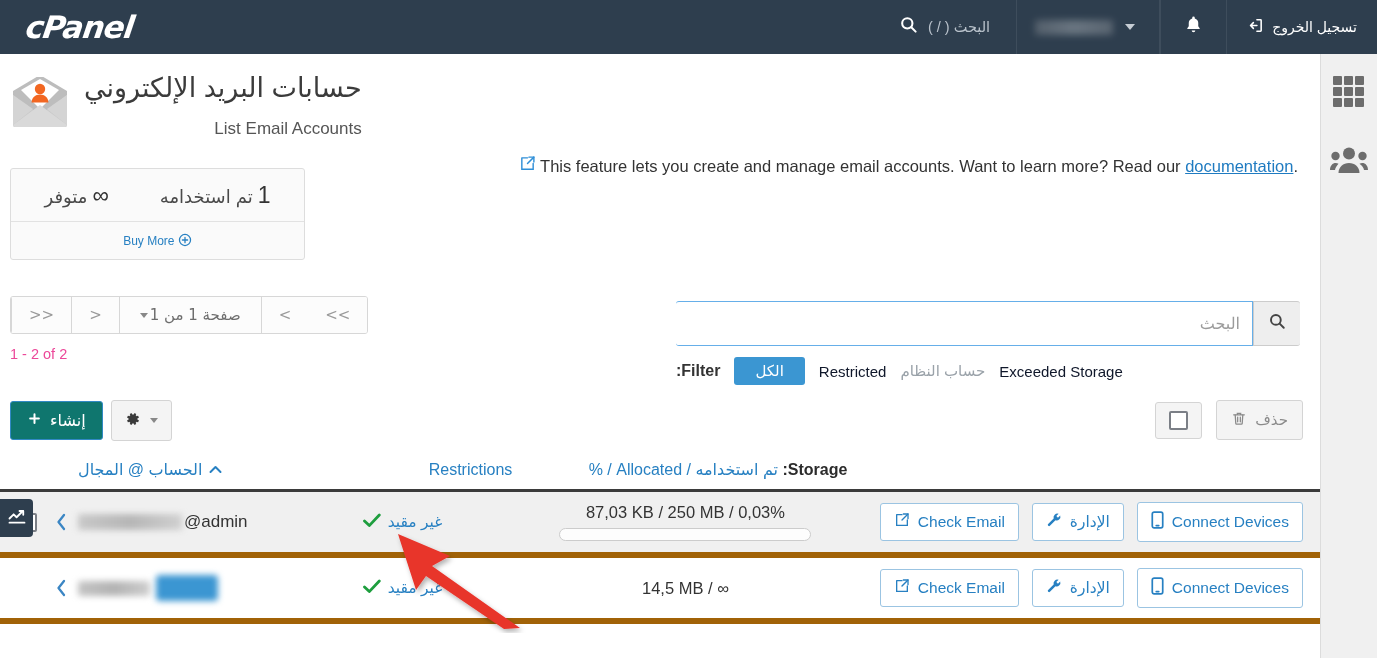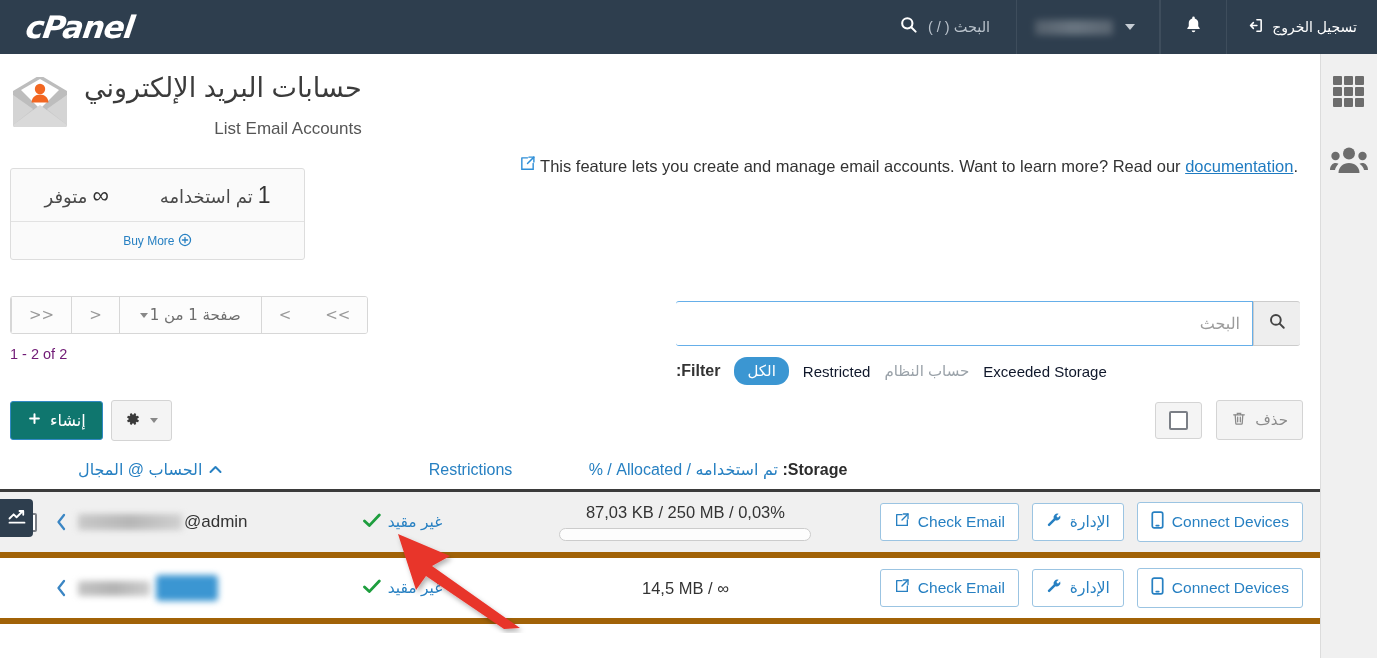--- a/index.html
+++ b/index.html
@@ -117,21 +117,21 @@
   }
   .pg-btn {
     padding: 9px 17px; font-size: 15px; color: #9a9a9a; background: #fcfcfc;
     border-left: 1px solid #d7d7d7; white-space: nowrap; font-family: "DejaVu Sans", sans-serif;
   }
   .pg-btn:last-child { border-left: none; }
   .pg-page { color: #6d6d6d; padding: 9px 20px; display: flex; flex-direction: row-reverse; gap: 2px; align-items: center; }
   .pg-caret { width:0;height:0;border-left:4px solid transparent;border-right:4px solid transparent;border-top:5px solid #888; }
   .pg-count {
     position: absolute; top: 292px; left: 10px;
-    font-size: 14.5px; color: #701a75; direction: ltr;
+    font-size: 14.5px; color: #ec4899; direction: ltr;
   }
 
   
   .search-wrap {
     position: absolute; top: 247px; left: 676px; width: 624px;
     display: flex; flex-direction: row-reverse;
   }
   .search-input {
     flex: 1; height: 45px; border: 1px solid #66afe9; border-left: none;
     border-radius: 3px 0 0 3px; padding: 0 12px; font-size: 16px; color: #333;
@@ -148,21 +148,21 @@
 
   .filter-row {
     position: absolute; top: 303px; left: 676px; width: 624px;
     display: flex; flex-direction: row-reverse; align-items: center; gap: 14px;
     justify-content: flex-start;
     text-align: center;
   }
   .filter-label { font-size: 16px; font-weight: bold; color: #333; }
   .filter-pill {
     background: #3b96d2; color: #fff; font-size: 15px;
-    padding: 5px 13px; border-radius: 13px;
+    padding: 5px 21px; border-radius: 3px;
   }
   .filter-link { color: #0f172a; font-size: 15px; text-decoration: none; }
   .filter-link.muted { color: #9aa2a9; }
 
   
   .toolbar-left {
     position: absolute; top: 346px; left: 10px;
     display: flex; flex-direction: row-reverse; gap: 8px; align-items: center;
   }
   .btn-create {

